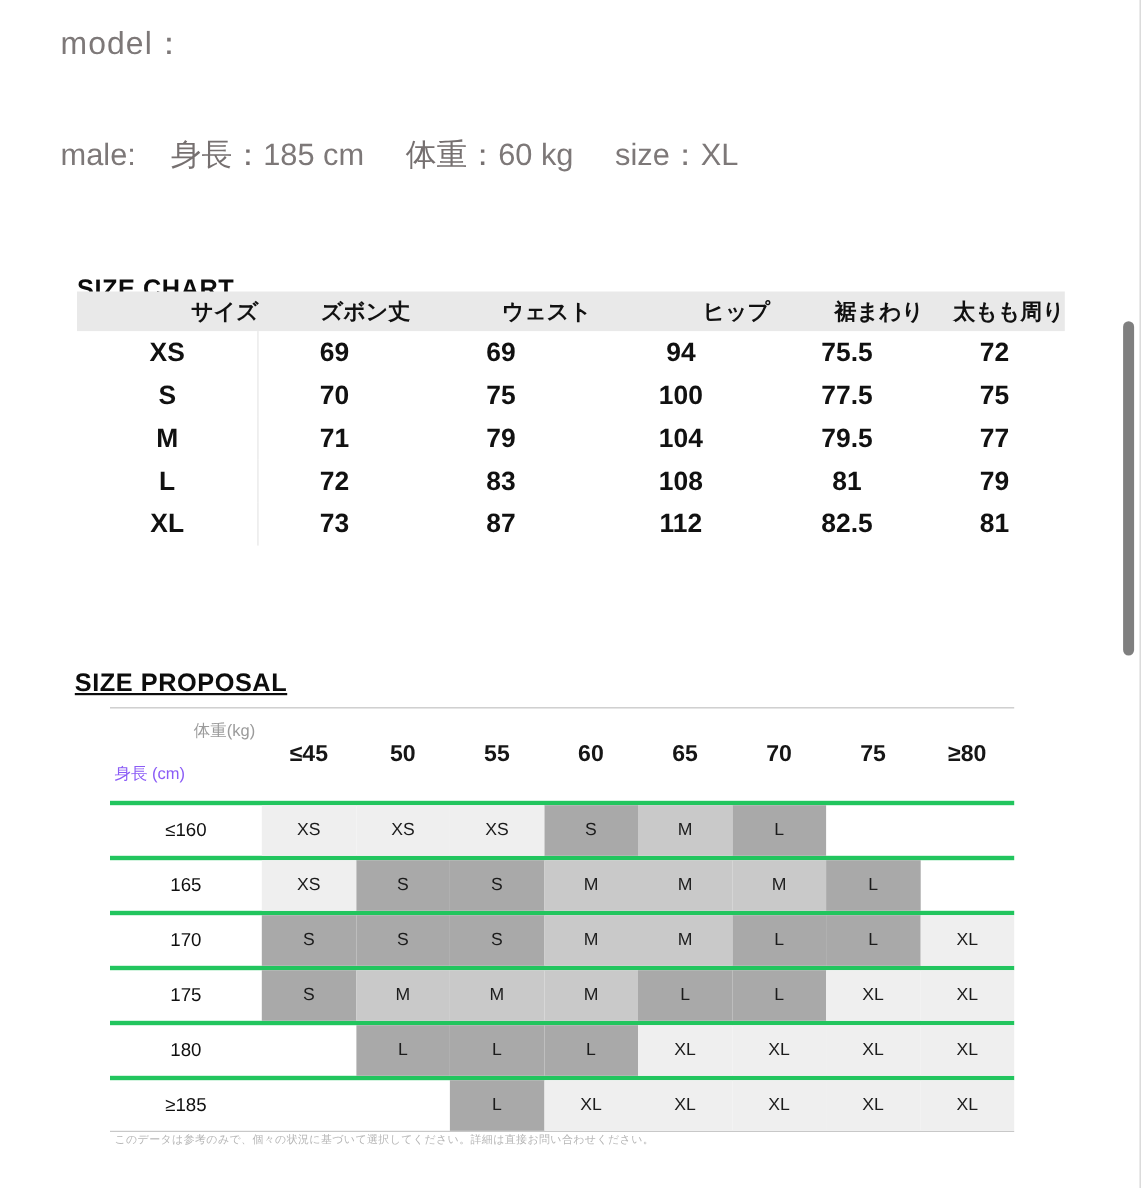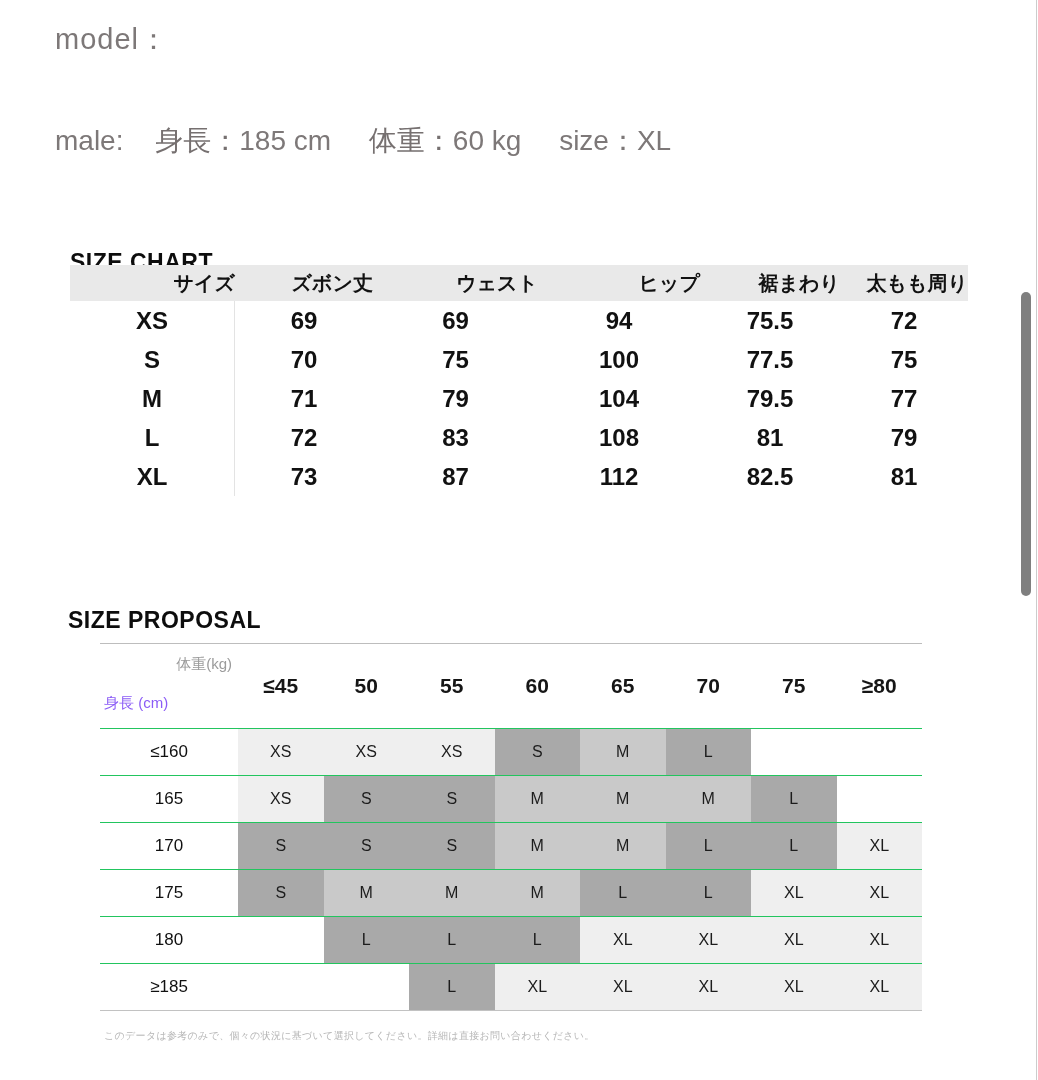--- a/index.html
+++ b/index.html
@@ -7,38 +7,38 @@
     width:1038px;height:1080px;background:#ffffff;position:relative;overflow:hidden;
     font-family:"Liberation Sans","DejaVu Sans",sans-serif;color:#111;
   }
   
   .model-label{position:absolute;left:55px;top:20px;font-size:29px;color:#7d7878;letter-spacing:1px;}
   .model-specs{position:absolute;left:55px;top:122px;font-size:28px;color:#7d7878;white-space:nowrap;}
   .model-specs .lbl{color:#767070;}
   .model-specs .gap-s{margin-left:24px;}
   .model-specs .gap-m{margin-left:30px;}
   
-  .section-title{position:absolute;font-weight:700;font-size:23px;color:#0d0d0d;letter-spacing:.5px;}
+  .section-title{position:absolute;font-weight:700;font-size:23px;color:#0d0d0d;letter-spacing:.5px;text-decoration:underline;}
   #size-chart-title{left:70px;top:230px;}
   #size-proposal-title{left:68px;top:588px;}
   
   .chart-table{position:absolute;left:70px;top:265px;width:898px;}
   .chart-head{display:grid;grid-template-columns:165px 138px 165px 162px 140px 128px;height:36px;background:#e9e9e9;align-items:center;}
   .chart-hcell{text-align:right;font-weight:700;font-size:20px;color:#111;font-family:Liberation Mono, monospace;}
   .chart-row{display:grid;grid-template-columns:165px 138px 165px 162px 140px 128px;height:39px;}
   .chart-cell{display:flex;align-items:center;justify-content:center;font-weight:700;font-size:24px;color:#111;}
   .chart-row .size-col{border-right:1px solid #e3e3e3;}
   
   .prop-table{position:absolute;left:100px;top:643px;width:822px;}
   .prop-head{display:grid;grid-template-columns:138px repeat(8,1fr);height:84px;border-top:1px solid #bdbdbd;position:relative;}
   .prop-corner{position:relative;}
   .weight-label{position:absolute;top:11px;right:6px;color:#9b9b9b;font-size:15px;white-space:nowrap;}
   .height-label{position:absolute;bottom:15px;left:4px;color:#8b5cf6;font-size:15px;white-space:nowrap;}
   .prop-hcell{display:flex;align-items:center;justify-content:center;font-weight:700;font-size:21px;color:#161616;}
-  .prop-row{display:grid;grid-template-columns:138px repeat(8,1fr);height:46px;border-top:1px solid #22c55e;}
+  .prop-row{display:grid;grid-template-columns:138px repeat(8,1fr);height:46px;border-top:4px solid #22c55e;}
   #prop-body .prop-row:last-child{border-bottom:1px solid #c2c2c2;}
   .prop-label{display:flex;align-items:center;justify-content:center;font-size:17px;color:#101010;}
   .prop-cell{display:flex;align-items:center;justify-content:center;font-size:16px;color:#1c1c1c;}
   
   .footer-note{position:absolute;left:104px;top:1029px;font-size:10px;color:#b6b6b6;letter-spacing:.3px;}
   
   .scrollbar-thumb{position:absolute;left:1021px;top:292px;width:10px;height:304px;background:#7f7f7f;border-radius:5px;}
   .right-border{position:absolute;left:1036px;top:0;width:1px;height:1080px;background:#cccccc;}
 </style>
 </head>

